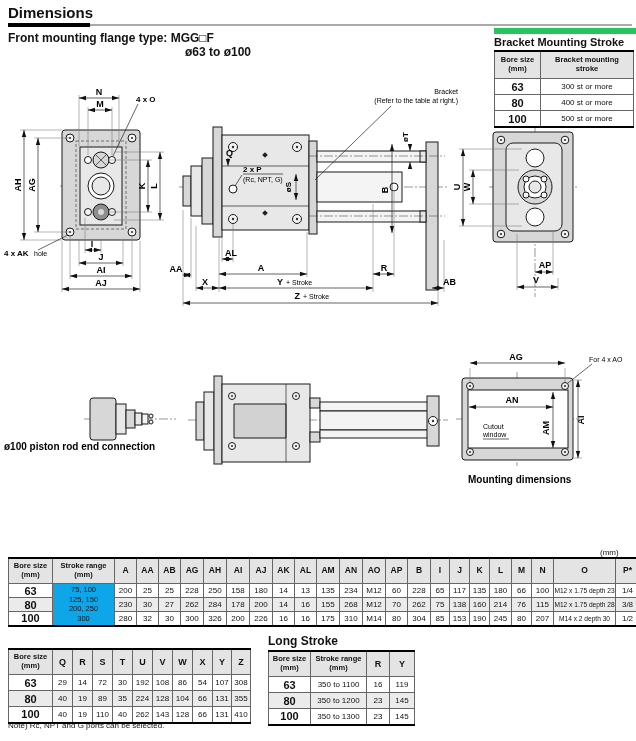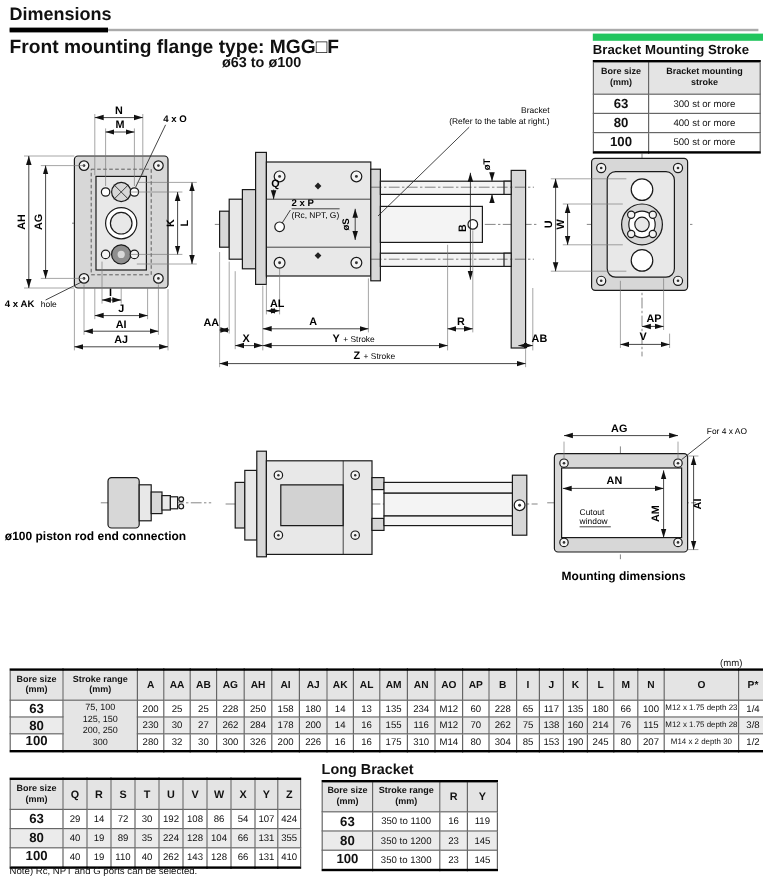--- a/index.html
+++ b/index.html
@@ -2,36 +2,36 @@
 <html><head>
 <meta charset="utf-8">
 <style>
   html,body{margin:0;padding:0}
   body{position:relative;width:636px;height:741px;background:#fff;
        font-family:"Liberation Sans","DejaVu Sans",sans-serif;color:#111;overflow:hidden}
   .abs{position:absolute}
   #title{left:8px;top:4px;font-size:15px;font-weight:bold}
   #rule-gray{left:8px;top:24px;width:624px;height:2px;background:#aaa}
   #rule-black{left:8px;top:23px;width:82px;height:4px;background:#000}
-  #subtitle{left:8px;top:31px;font-size:16px;font-weight:bold}
+  #subtitle{left:8px;top:31px;font-size:12px;font-weight:bold}
   #borerange{left:185px;top:45px;font-size:12px;font-weight:bold}
   #unit{left:600px;top:548px;font-size:8px}
   #note{left:8px;top:721px;font-size:8px}
   #ls-title{left:268px;top:634px;font-size:12px;font-weight:bold}
 
   
   table.ctab{border-collapse:collapse;table-layout:fixed;border:1px solid #444;
              border-top:2px solid #000;border-bottom:2px solid #000}
   .ctab th,.ctab td{border:1px solid #666;text-align:center;vertical-align:middle;
              padding:0;overflow:hidden}
   .ctab th{background:#e4e4e4;font-weight:bold;font-size:8px;line-height:1.15;white-space:pre-line}
   .ctab td{font-size:8px;background:#fff}
   .ctab tr.shade td{background:#ebebeb}
   .ctab td.bore{font-weight:bold;font-size:11px}
-  .ctab td.sr{font-size:7.5px;line-height:1.3;white-space:pre-line;background:#e5e5e5}
+  .ctab td.sr{font-size:7.5px;line-height:1.3;white-space:pre-line;background:#0ea5e9}
   .ctab td.osz{font-size:6.6px}
   #bracket-block{left:494px;top:28px;width:146px;border-top:6px solid #22c55e;padding-top:2px}
   .bms-title{font-size:11px;font-weight:bold;margin:0 0 2px 0;white-space:nowrap}
   #bracket-block th{font-size:7.5px;height:26px}
   #bracket-block td{height:15px}
   #dimtable-wrap{left:8px;top:557px}
   #dimtable th{height:24px;font-size:8.5px}
   #dimtable tr{height:14px}
   #dimtable th.wide{font-size:7.5px}
   #qztable-wrap{left:8px;top:648px}
@@ -467,21 +467,21 @@
         <td>230</td>
         <td>30</td>
         <td>27</td>
         <td>262</td>
         <td>284</td>
         <td>178</td>
         <td>200</td>
         <td>14</td>
         <td>16</td>
         <td>155</td>
-        <td>116</td>
+        <td>268</td>
         <td>M12</td>
         <td>70</td>
         <td>262</td>
         <td>75</td>
         <td>138</td>
         <td>160</td>
         <td>214</td>
         <td>76</td>
         <td>115</td>
         <td class="osz">M12 x 1.75 depth 28</td>
@@ -552,21 +552,21 @@
         <td class="bore">63</td>
         <td>29</td>
         <td>14</td>
         <td>72</td>
         <td>30</td>
         <td>192</td>
         <td>108</td>
         <td>86</td>
         <td>54</td>
         <td>107</td>
-        <td>424</td>
+        <td>308</td>
       </tr>
       <tr class="shade">
         <td class="bore">80</td>
         <td>40</td>
         <td>19</td>
         <td>89</td>
         <td>35</td>
         <td>224</td>
         <td>128</td>
         <td>104</td>
@@ -584,21 +584,21 @@
         <td>143</td>
         <td>128</td>
         <td>66</td>
         <td>131</td>
         <td>410</td>
       </tr>
     </tbody>
   </table>
 </div>
 
-<div class="abs" id="ls-title">Long Bracket</div>
+<div class="abs" id="ls-title">Long Stroke</div>
 <div class="abs" id="lstable-wrap">
   <table class="ctab" id="lstable" style="width:146px">
     <colgroup>
         <col style="width:42px">
         <col style="width:56px">
         <col style="width:23px">
         <col style="width:25px">
       </colgroup>
     <thead>
       <tr>

